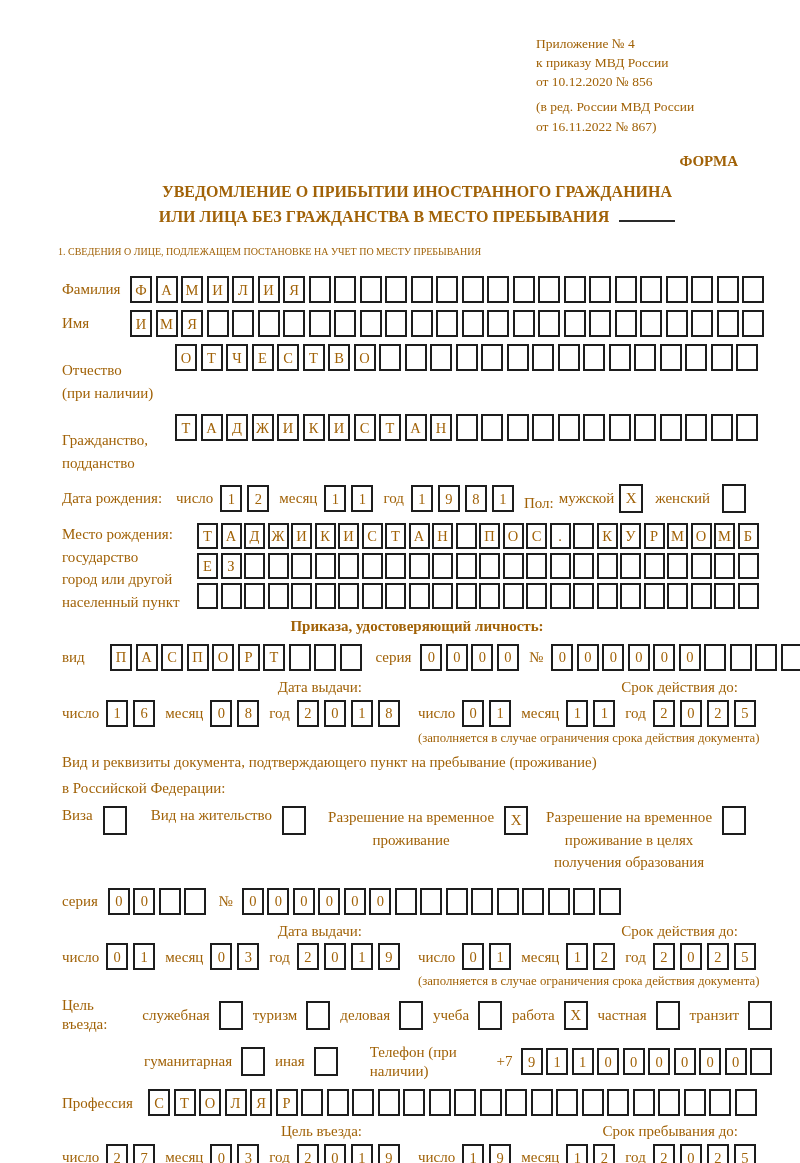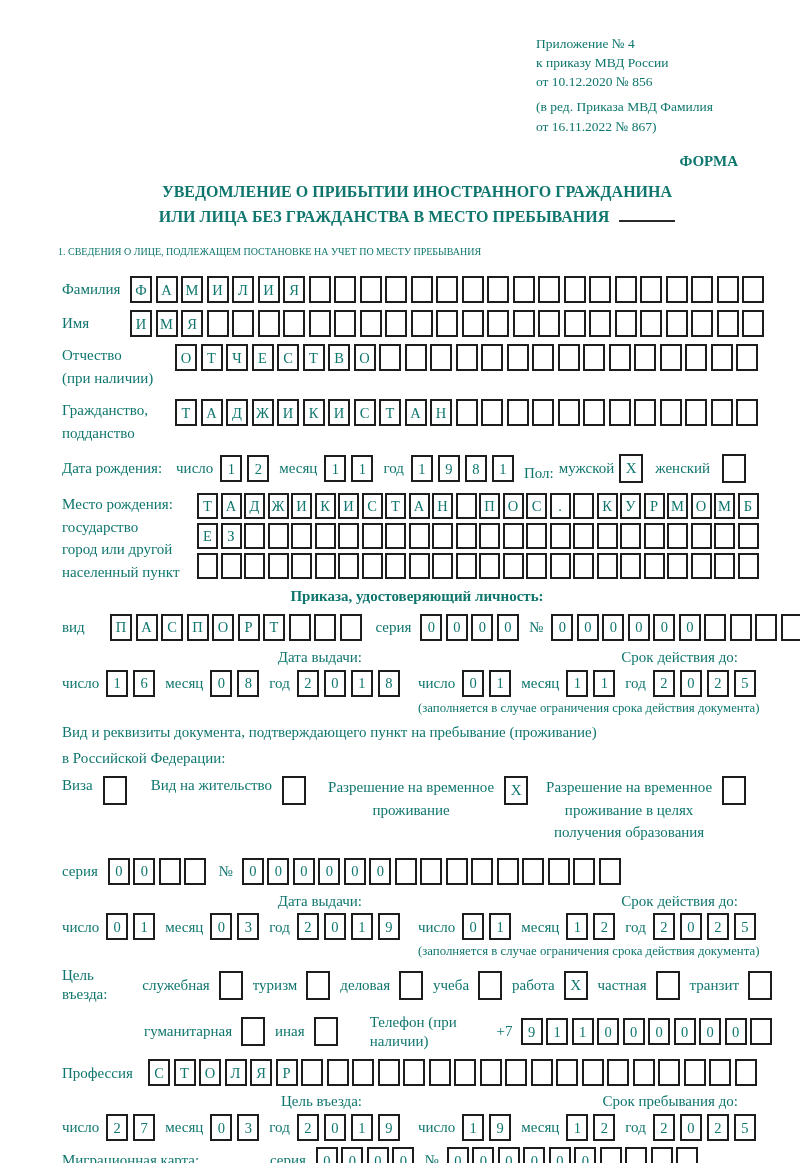--- a/index.html
+++ b/index.html
@@ -1,35 +1,35 @@
 <!DOCTYPE html>
 <html><head>
 <meta charset="utf-8">
 <style>
   * { box-sizing: border-box; }
   html,body { margin:0; padding:0; background:#ffffff; }
   .page {
     width:800px; height:1163px; overflow:hidden;
     font-family:"Liberation Serif", serif;
-    color:#0f766e; font-size:15px; line-height:1.25;
+    color:#a16207; font-size:15px; line-height:1.25;
     padding:34px 28px 10px 62px; position:relative;
   }
   
   .top-right { width:232px; margin-left:auto; margin-right:4px; font-size:13.5px; line-height:1.42; }
   .top-right .ref-line:nth-child(4){ margin-top:6px; }
   .forma { text-align:right; font-weight:bold; font-size:15px; margin:16px 34px 8px 0; }
   
   .title { text-align:center; font-weight:bold; font-size:16px; line-height:1.6; margin:6px 0 16px 0; }
   .title-underline { display:inline-block; width:56px; border-bottom:2px solid #2a2a2a; margin-left:10px; height:14px; }
   .sec1 { font-weight:normal; font-size:10px; margin:0 0 18px -4px; white-space:nowrap; }
   
   .row { display:flex; align-items:center; margin-bottom:7px; }
   .row-top { align-items:flex-start; }
   .lbl { flex:none; }
-  .w68 { width:68px; } .w113 { width:113px; } .w135 { width:135px; } .w48 { width:48px; } .w86 { width:86px; }
+  .w68 { width:68px; } .w113 { width:113px;margin-top:15px; } .w135 { width:135px; } .w48 { width:48px; } .w86 { width:86px; }
   .lbl2 { line-height:1.5; }
   
   .cellrow { display:flex; gap:3.5px; flex:none; }
   .cellrow.sm { gap:2.5px; }
   .cellrow.sm .cell { width:21px; height:26px; }
   .cell {
     width:22px; height:27px; border:2px solid #1d1d1d; flex:none;
     display:inline-flex; align-items:center; justify-content:center;
     font-size:14.5px; background:#fff;
   }
@@ -68,21 +68,21 @@
 </style>
 </head>
 <body>
 
 <div class="page">
 
   <div class="top-right">
     <div class="ref-line">Приложение № 4</div>
     <div class="ref-line">к приказу МВД России</div>
     <div class="ref-line">от 10.12.2020 № 856</div>
-    <div class="ref-line">(в ред. Приказа МВД Фамилия</div>
+    <div class="ref-line">(в ред. России МВД России</div>
     <div class="ref-line">от 16.11.2022 № 867)</div>
   </div>
 
   <div class="forma">ФОРМА</div>
 
   <div class="title">
     <div>УВЕДОМЛЕНИЕ О ПРИБЫТИИ ИНОСТРАННОГО ГРАЖДАНИНА</div>
     <div>
       <span>ИЛИ ЛИЦА БЕЗ ГРАЖДАНСТВА В МЕСТО ПРЕБЫВАНИЯ</span><span class="title-underline"></span>
     </div>

